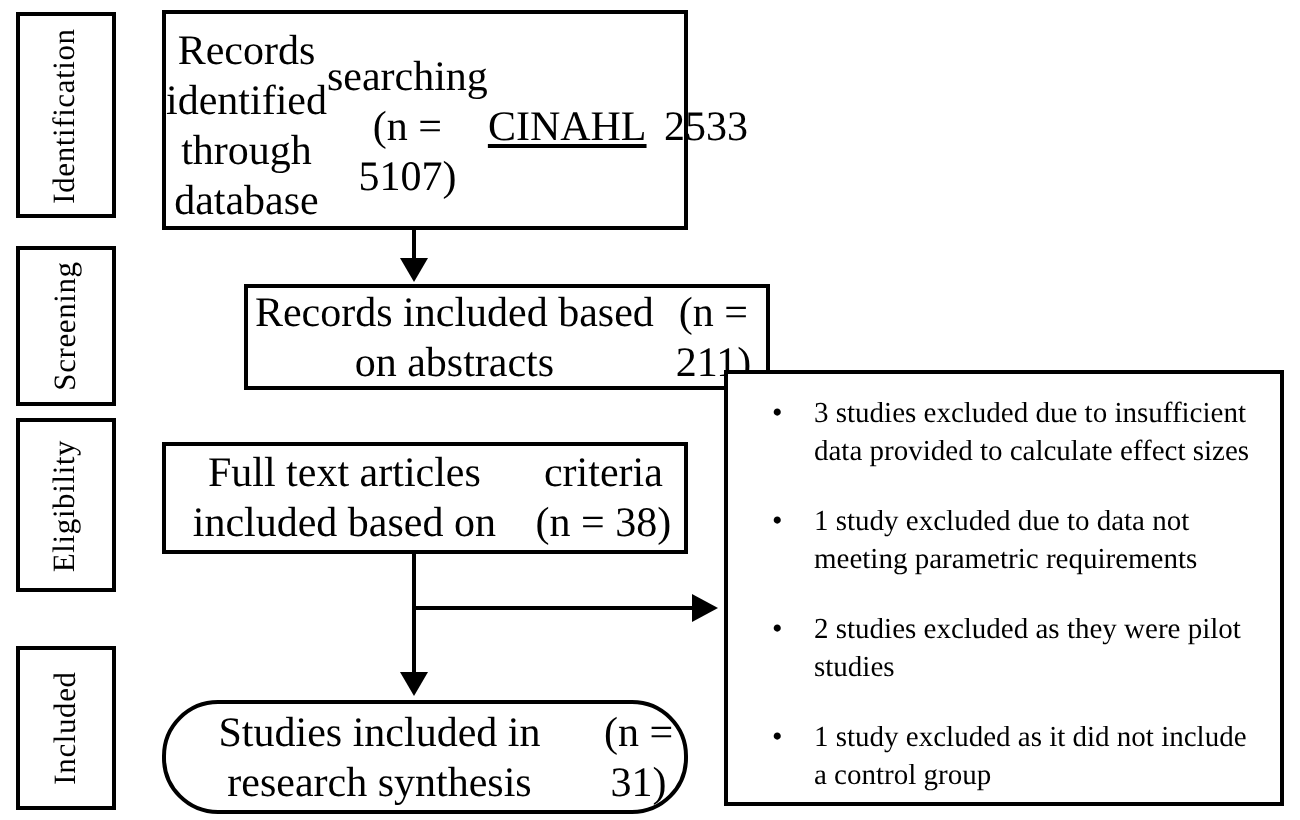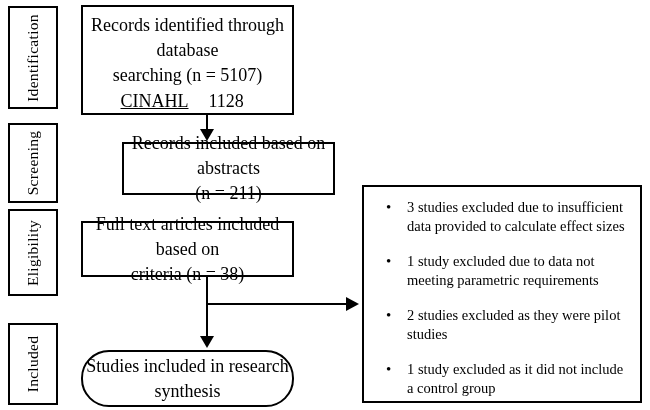--- a/index.html
+++ b/index.html
@@ -27,25 +27,25 @@
     white-space:nowrap;
     font-size:15.5px;
     letter-spacing:0.3px;
   }
   .stage-identification{top:6px;height:103px;}
   .stage-screening{top:123px;height:80px;}
   .stage-eligibility{top:209px;height:87px;}
   .stage-included{top:323px;height:82px;}
   
   .flowbox{
-    left:81px;width:213px;
-    display:flex;flex-direction:column;
+    left:81px;width:263px;
+    display:flex;flex-direction:row;
     align-items:center;justify-content:center;
     text-align:center;
-    font-size:18px;
+    font-size:21px;
     line-height:25px;
   }
   .flowbox-1{top:5px;height:110px;justify-content:flex-start;padding-top:6px;}
   .flowbox-2{top:142px;height:53px;margin-left:41px;}
   .flowbox-3{top:221px;height:56px;text-align:center;}
   .flowbox-4{top:350px;height:57px;border-radius:28px;}
   .srcrow{display:flex;line-height:26px;}
   .srcrow .src-name{width:74px;text-align:left;text-decoration:underline;}
   .srcrow .src-count{width:46px;text-align:left;margin-left:14px;}
   
@@ -103,36 +103,37 @@
   </div>
   <div class="box stage stage-included">
     <span class="rot">Included</span>
   </div>
 
   <div class="box flowbox flowbox-1">
     <div>Records identified through database</div>
     <div>searching (n = 5107)</div>
     <div class="srcrow">
       <span class="src-name">CINAHL</span>
-      <span class="src-count">1128</span>
+      <span class="src-count">2533</span>
     </div>
   </div>
 
   <div class="box flowbox flowbox-2">
     <div>Records included based on abstracts</div>
     <div>(n = 211)</div>
   </div>
 
   <div class="box flowbox flowbox-3">
     <div>Full text articles included based on</div>
     <div>criteria (n = 38)</div>
   </div>
 
   <div class="box flowbox flowbox-4">
     <div>Studies included in research synthesis</div>
+    <div>(n = 31)</div>
   </div>
 
   <div class="box exclusions">
     <ul>
       <li>
         <span class="bullet">•</span>
         <span class="ex-text">3 studies excluded due to insufficient data provided to calculate effect sizes</span>
       </li>
       <li>
         <span class="bullet">•</span>

